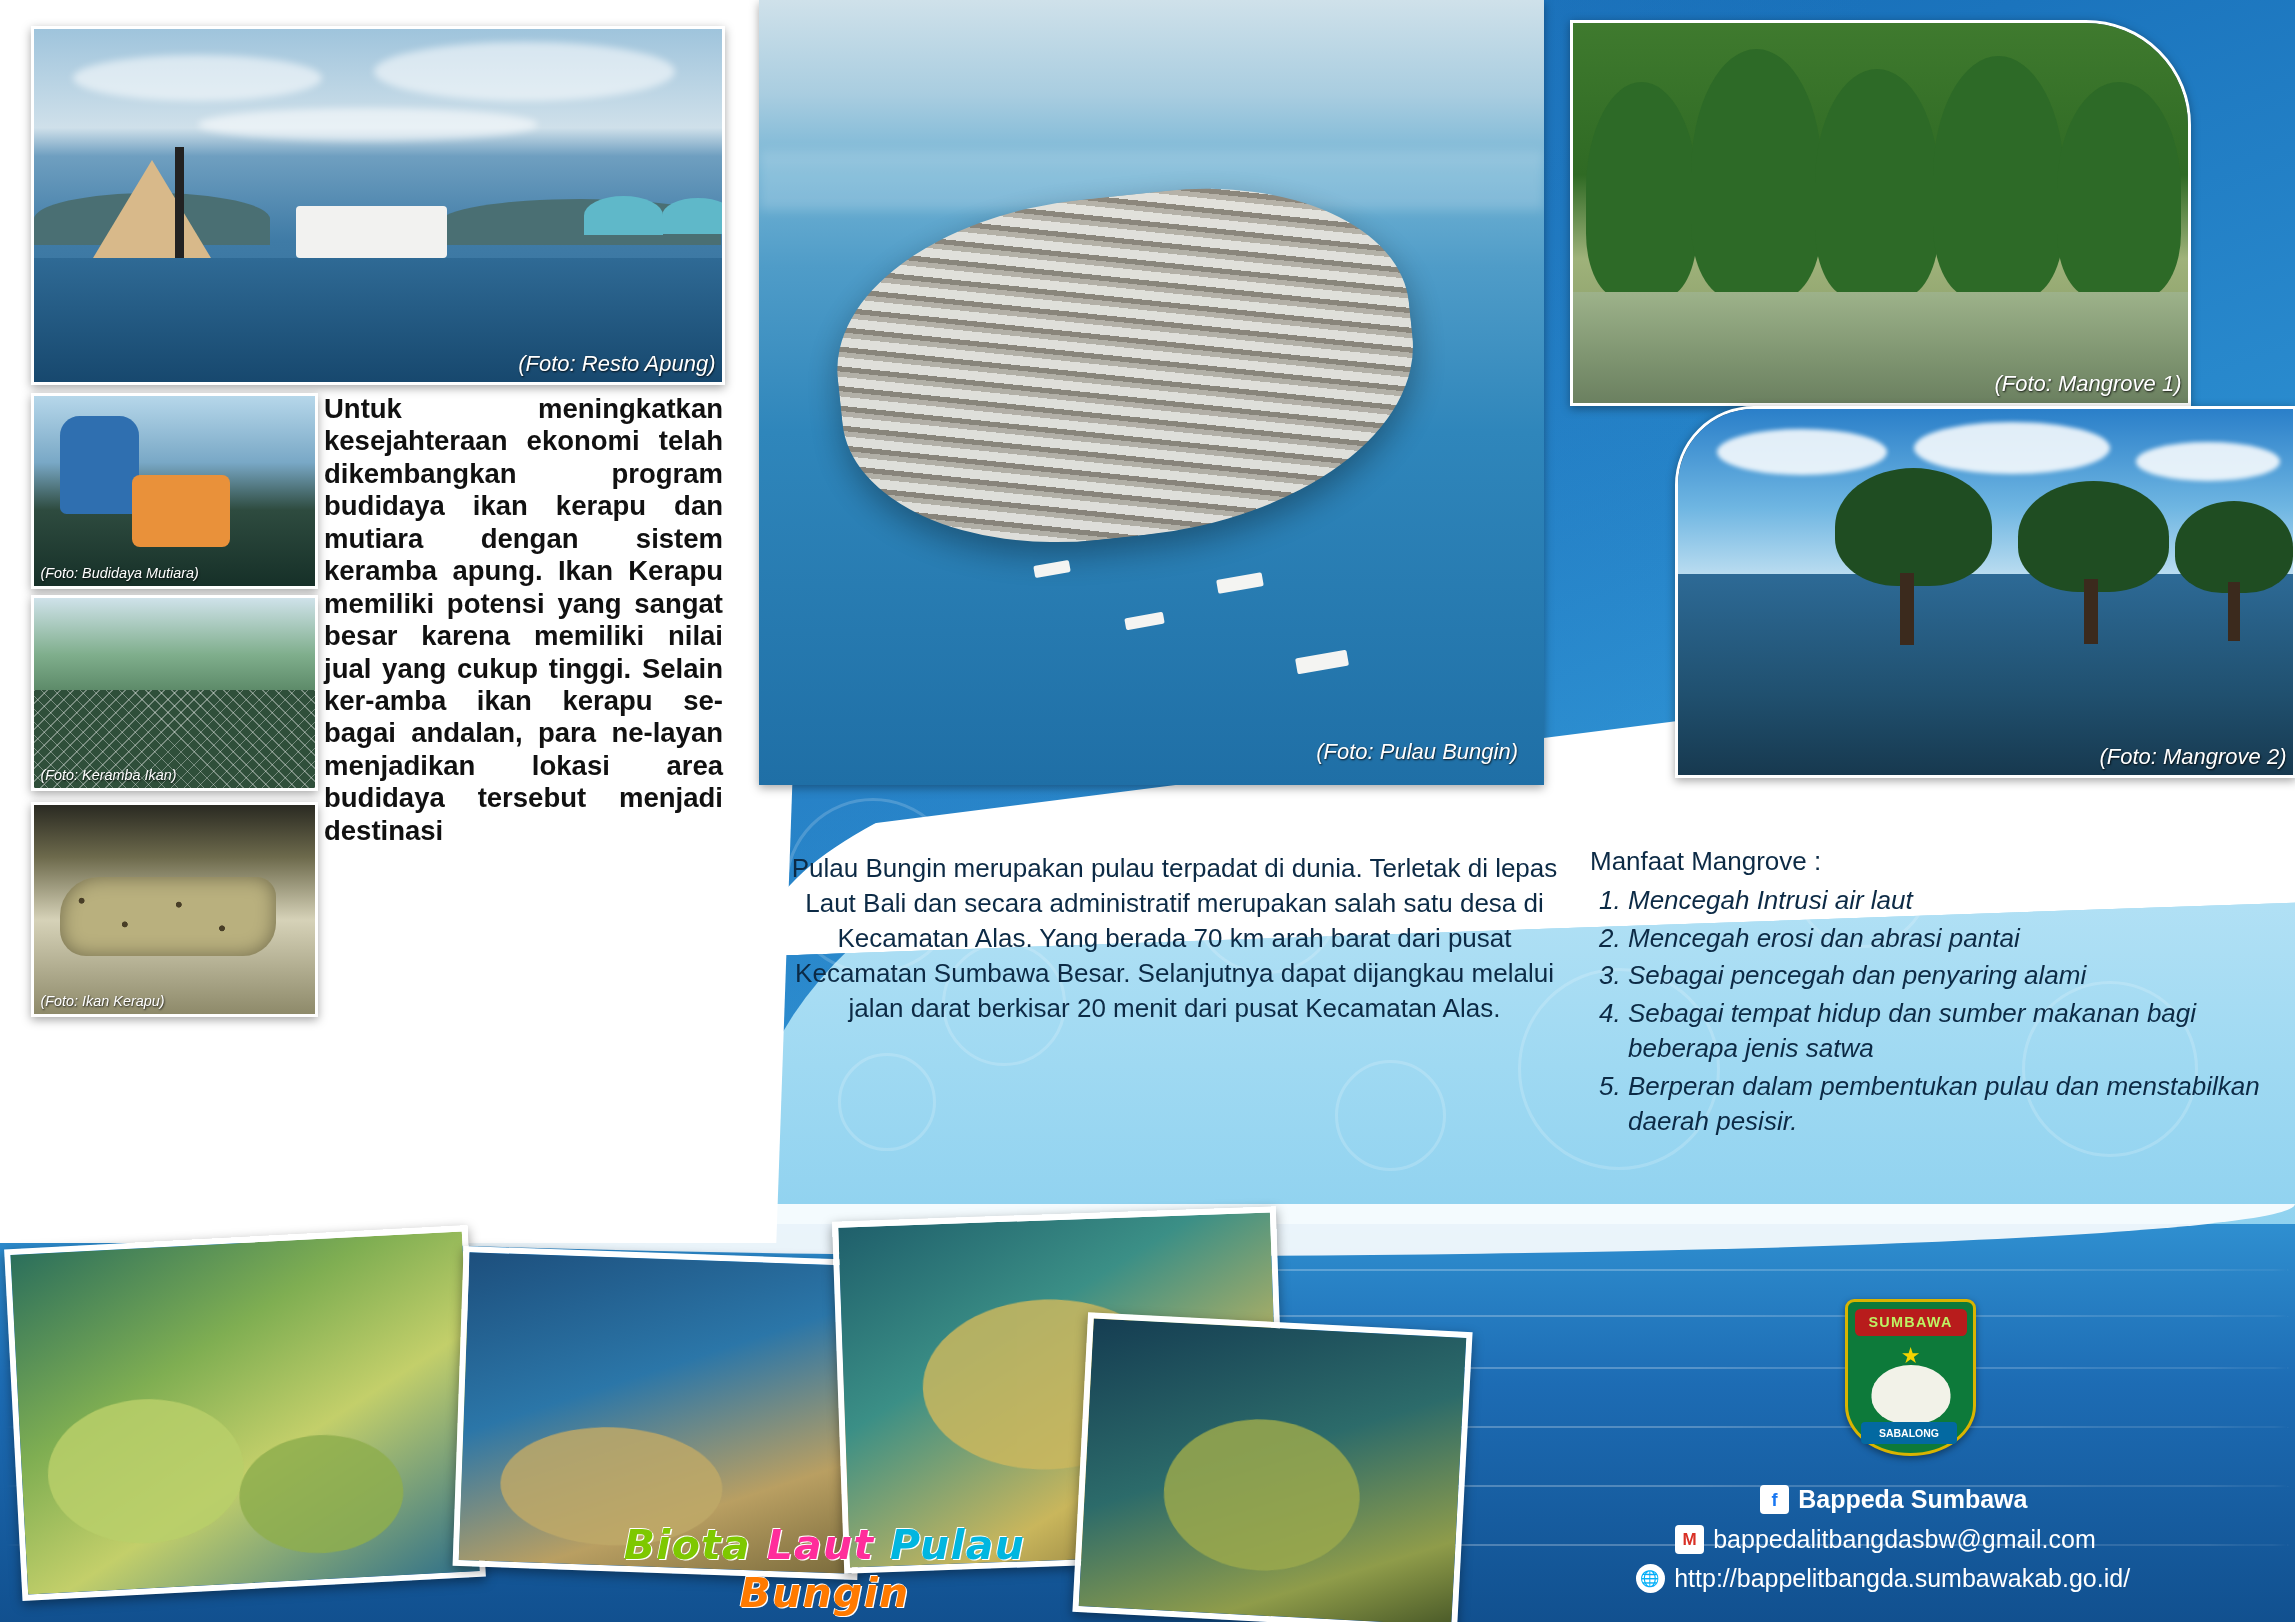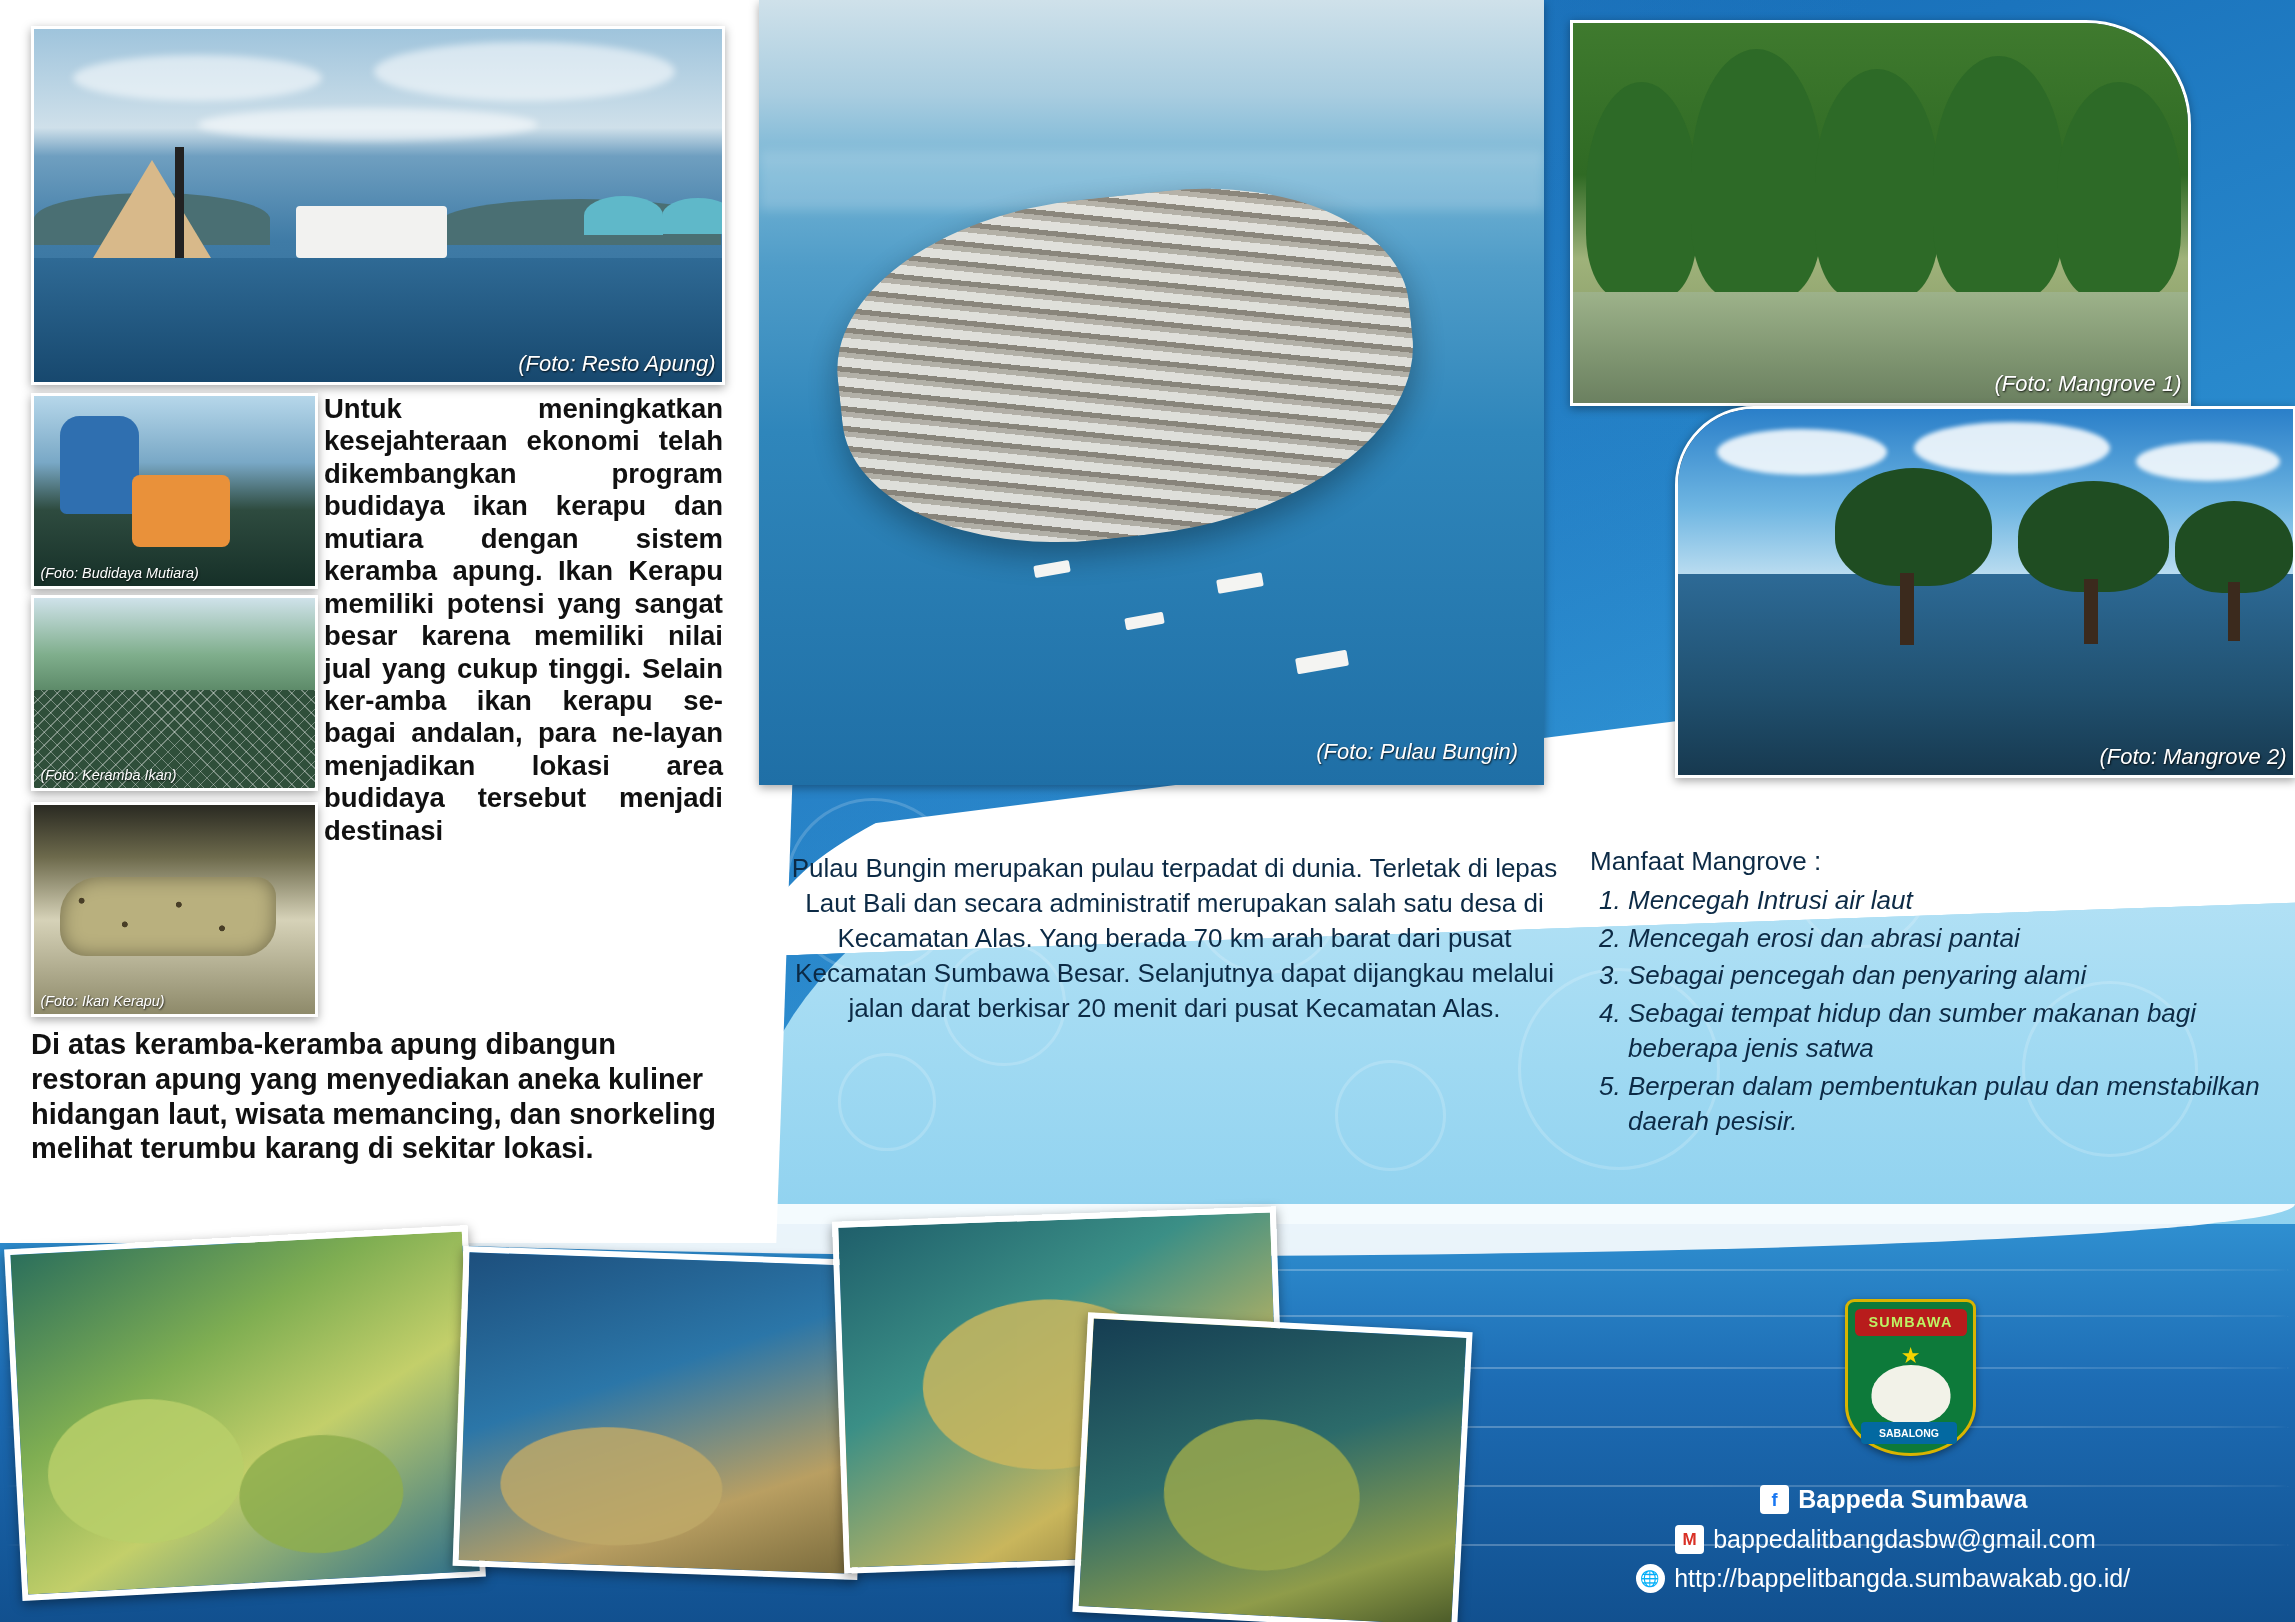--- a/index.html
+++ b/index.html
@@ -273,21 +273,20 @@
     <div class="m2-tree" style="left:157px;top:59px;width:157px;height:118px;"></div>
     <div class="m2-trunk" style="left:222px;top:164px;width:14.4px;height:72px;"></div>
     <div class="m2-tree" style="left:340px;top:72px;width:151px;height:111px;"></div>
     <div class="m2-trunk" style="left:406px;top:170px;width:14.4px;height:65px;"></div>
     <div class="m2-tree" style="left:497px;top:92px;width:118px;height:92px;"></div>
     <div class="m2-trunk" style="left:550px;top:173px;width:11.8px;height:59px;"></div>
     <div class="cap">(Foto: Mangrove 2)</div>
   </div>
 
   <div class="body-text" id="left-col-text">Untuk meningkatkan kesejahteraan ekonomi telah dikembangkan program budidaya ikan kerapu dan mutiara dengan sistem keramba apung. Ikan Kerapu memiliki potensi yang sangat besar karena memiliki nilai jual yang cukup tinggi. Selain ker-amba ikan kerapu se-bagai andalan, para ne-layan menjadikan lokasi area budidaya tersebut menjadi destinasi</div>
-  <div class="body-text" id="left-bottom-text">Di atas keramba-keramba apung dibangun restoran apung yang menyediakan aneka kuliner hidangan laut, wisata memancing, dan snorkeling melihat terumbu karang di sekitar lokasi.</div>
 
   <div id="center-text">Pulau Bungin merupakan pulau terpadat di dunia. Terletak di lepas Laut Bali dan secara administratif merupakan salah satu desa di Kecamatan Alas. Yang berada 70 km arah barat dari pusat Kecamatan Sumbawa Besar. Selanjutnya dapat dijangkau melalui jalan darat berkisar 20 menit dari pusat Kecamatan Alas.</div>
 
   <div id="manfaat">
     <div class="m-title">Manfaat Mangrove :</div>
     <ol>
       <li>Mencegah Intrusi air laut</li>
       <li>Mencegah erosi dan abrasi pantai</li>
       <li>Sebagai pencegah dan penyaring alami</li>
       <li>Sebagai tempat hidup dan sumber makanan bagi beberapa jenis satwa</li>
@@ -306,20 +305,26 @@
   </div>
   <div class="coral" id="coral3">
     <div class="c3"></div>
     <div class="coral-blob" style="left:79px;top:79px;width:249px;height:170px;background:#cbb85f;"></div>
   </div>
   <div class="coral" id="coral4">
     <div class="c4"></div>
     <div class="coral-blob" style="left:79px;top:92px;width:196px;height:151px;background:#9aa94d;"></div>
   </div>
 
+  <div id="biota">
+    <span style="color:#7ec800">Biota</span>
+    <span style="color:#ff2d9b">Laut</span>
+    <span style="color:#00b6e0">Pulau</span>
+    <span style="color:#ff7a00">Bungin</span>
+  </div>
 
   <div id="logo">
     <div class="shield">
       <div class="shield-top">
           <span>SUMBAWA</span>
         </div>
       <div class="shield-star">★</div>
       <div class="shield-rice"></div>
       <div class="shield-base">
           <span>SABALONG</span>

